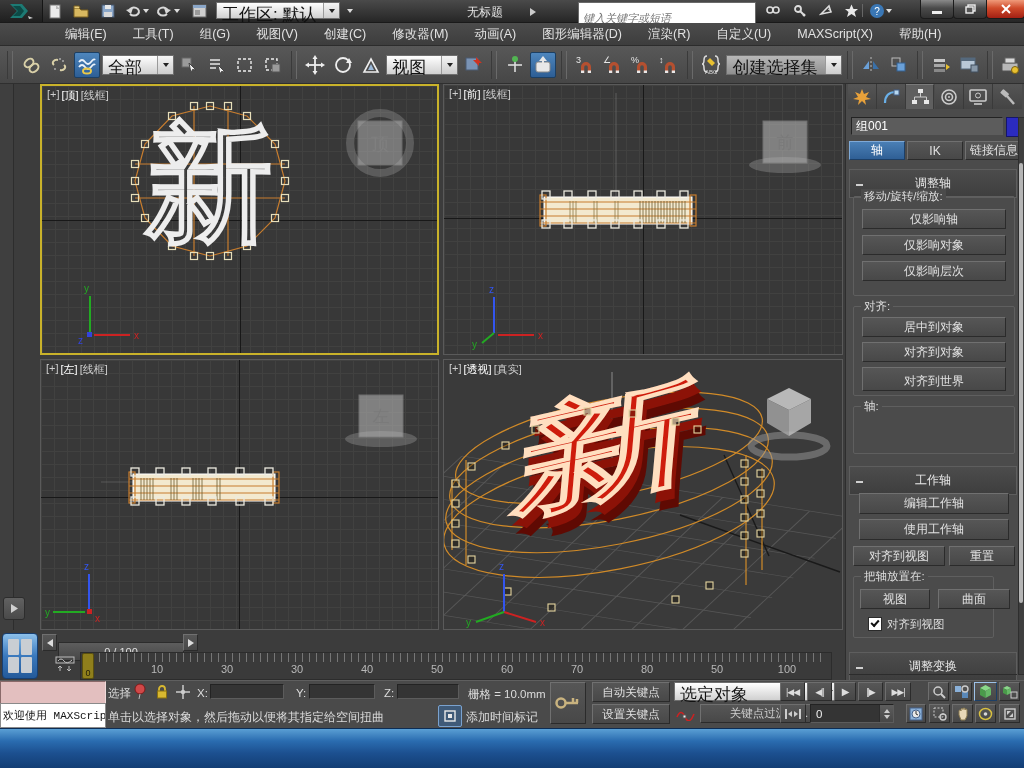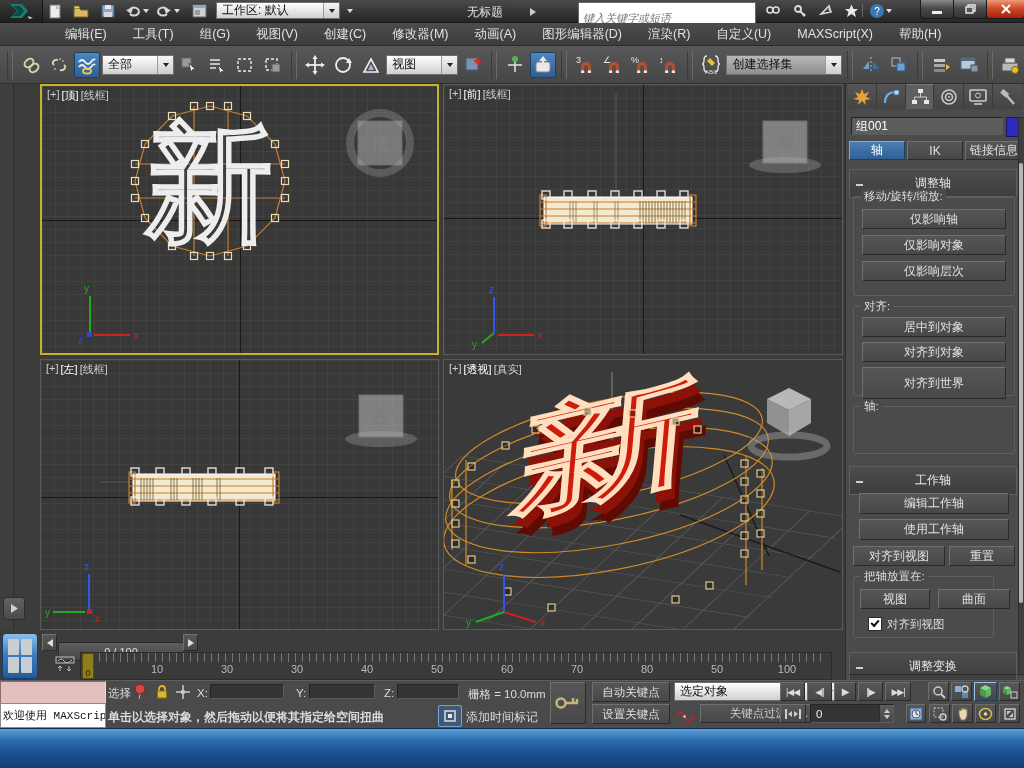--- a/index.html
+++ b/index.html
@@ -3,21 +3,21 @@
 <meta charset="utf-8">
 <style>
   html,body{margin:0;padding:0;background:#111;}
   #root{position:relative;width:1024px;height:768px;background:#3c3c3c;overflow:hidden;
         font-family:"Liberation Sans","DejaVu Sans",sans-serif;color:#ddd;-webkit-font-smoothing:antialiased;}
   .abs{position:absolute;}
   
   .titlebar{position:absolute;left:0;top:0;width:1024px;height:22px;background:linear-gradient(#4a4a4a,#262626);border-bottom:1px solid #1a1a1a;}
   .logo{position:absolute;left:0;top:0;width:42px;height:22px;background:linear-gradient(#3a3a3a,#1f1f1f);border-right:1px solid #151515;display:flex;align-items:center;justify-content:center;}
   .qat{position:absolute;top:2px;height:18px;display:flex;align-items:center;justify-content:center;width:22px;border-radius:2px;}
-  .ddl{display:flex;align-items:center;background:linear-gradient(#ffffff,#d0d0d0);border:1px solid #6f6f6f;color:#111;font-size:12px;padding:0 0 0 5px;box-sizing:border-box;}
+  .ddl{display:flex;align-items:flex-start;background:linear-gradient(#ffffff,#d0d0d0);border:1px solid #6f6f6f;color:#111;font-size:17px;padding:0 0 0 5px;box-sizing:border-box;}
   .ddl .lbl{white-space:nowrap;overflow:hidden;}
   .ddl .arw{margin-left:auto;height:100%;width:15px;display:flex;align-items:center;justify-content:center;background:linear-gradient(#f5f5f5,#cdcdcd);border-left:1px solid #9a9a9a;}
   .tri{width:0;height:0;border-left:3.5px solid transparent;border-right:3.5px solid transparent;border-top:4px solid #222;}
   .tri.lt{border-top-color:#ddd;}
   .searchbox{position:absolute;left:578px;top:2px;width:178px;height:32px;background:#fff;border:1px solid #6a6a6a;font-style:italic;font-size:11px;color:#888;padding:0 4px;box-sizing:border-box;font-family:"Liberation Sans",sans-serif;}
   .winbtn{position:absolute;top:0;height:18px;border:1px solid #1b1b1b;border-top:none;border-radius:0 0 4px 4px;background:linear-gradient(#8a8a8a,#4a4a4a 45%,#323232);display:flex;align-items:center;justify-content:center;}
   .winbtn.close{background:linear-gradient(#f09a7a,#cf4a2a 45%,#a32а14);background:linear-gradient(#f09a7a,#cf4a2a 45%,#a32014);}
   
   .menubar{position:absolute;left:0;top:23px;width:1024px;height:23px;background:linear-gradient(#4c4c4c,#3d3d3d);border-bottom:1px solid #2c2c2c;display:flex;align-items:center;padding-left:52px;box-sizing:border-box;}
   .menu-item{font-size:12.5px;color:#e2e2e2;padding:0 13px;line-height:23px;white-space:nowrap;}
@@ -684,21 +684,21 @@
         <line x1="1" y1="8" x2="15" y2="8" stroke="#ccc" stroke-width="1.5"></line>
         <circle cx="8" cy="8" r="2.2" fill="#ccc"></circle>
       </svg></div>
   <div class="slabel" style="left:197px;top:687px;">X:</div>
   <div class="dfield" style="left:210px;top:684px;width:74px;height:15px;"></div>
   <div class="slabel" style="left:296px;top:687px;">Y:</div>
   <div class="dfield" style="left:309px;top:684px;width:66px;height:15px;"></div>
   <div class="slabel" style="left:384px;top:687px;">Z:</div>
   <div class="dfield" style="left:397px;top:684px;width:62px;height:15px;"></div>
   <div class="slabel" style="left:468px;top:687px;">栅格 = 10.0mm</div>
-  <div class="slabel" style="left:108px;top:709px;font-size:12px;font-weight:bold;">单击以选择对象，然后拖动以便将其指定给空间扭曲</div>
+  <div class="slabel" style="left:108px;top:709px;font-size:12px;">单击以选择对象，然后拖动以便将其指定给空间扭曲</div>
   <div class="abs" style="left:438px;top:705px;width:22px;height:20px;background:#3f5a78;border:1px solid #7aa2cf;border-radius:2px;display:flex;align-items:center;justify-content:center;">
       <svg width="12" height="12">
         <rect x="1" y="1" width="10" height="10" fill="none" stroke="#e8e8e8" stroke-width="1.4"></rect>
         <rect x="4" y="4" width="4" height="4" fill="#e8e8e8"></rect>
       </svg>
     </div>
   <div class="slabel" style="left:466px;top:709px;font-size:12px;">添加时间标记</div>
 
   <div class="btn3d" style="left:550px;top:682px;width:36px;height:42px;">
       <svg width="26" height="26" viewBox="0 0 26 26">
@@ -896,21 +896,21 @@
         </div>
     </div>
     <div class="grp" style="left:7px;top:222px;width:162px;height:90px;">
       <span class="grplabel">对齐:</span>
       <div class="btn3d" style="left:8px;top:10px;width:144px;height:20px;">
           <span>居中到对象</span>
         </div>
       <div class="btn3d" style="left:8px;top:35px;width:144px;height:20px;">
           <span>对齐到对象</span>
         </div>
-      <div class="btn3d" style="left:8px;top:60px;width:144px;height:32px;">
+      <div class="btn3d" style="left:8px;top:60px;width:144px;height:24px;align-items:flex-end;">
           <span>对齐到世界</span>
         </div>
     </div>
     <div class="grp" style="left:7px;top:322px;width:162px;height:48px;">
       <span class="grplabel">轴:</span>
     </div>
 
     <div class="roll" style="left:3px;top:382px;width:168px;">
         <i class="dash"></i>
         <span>工作轴</span>

